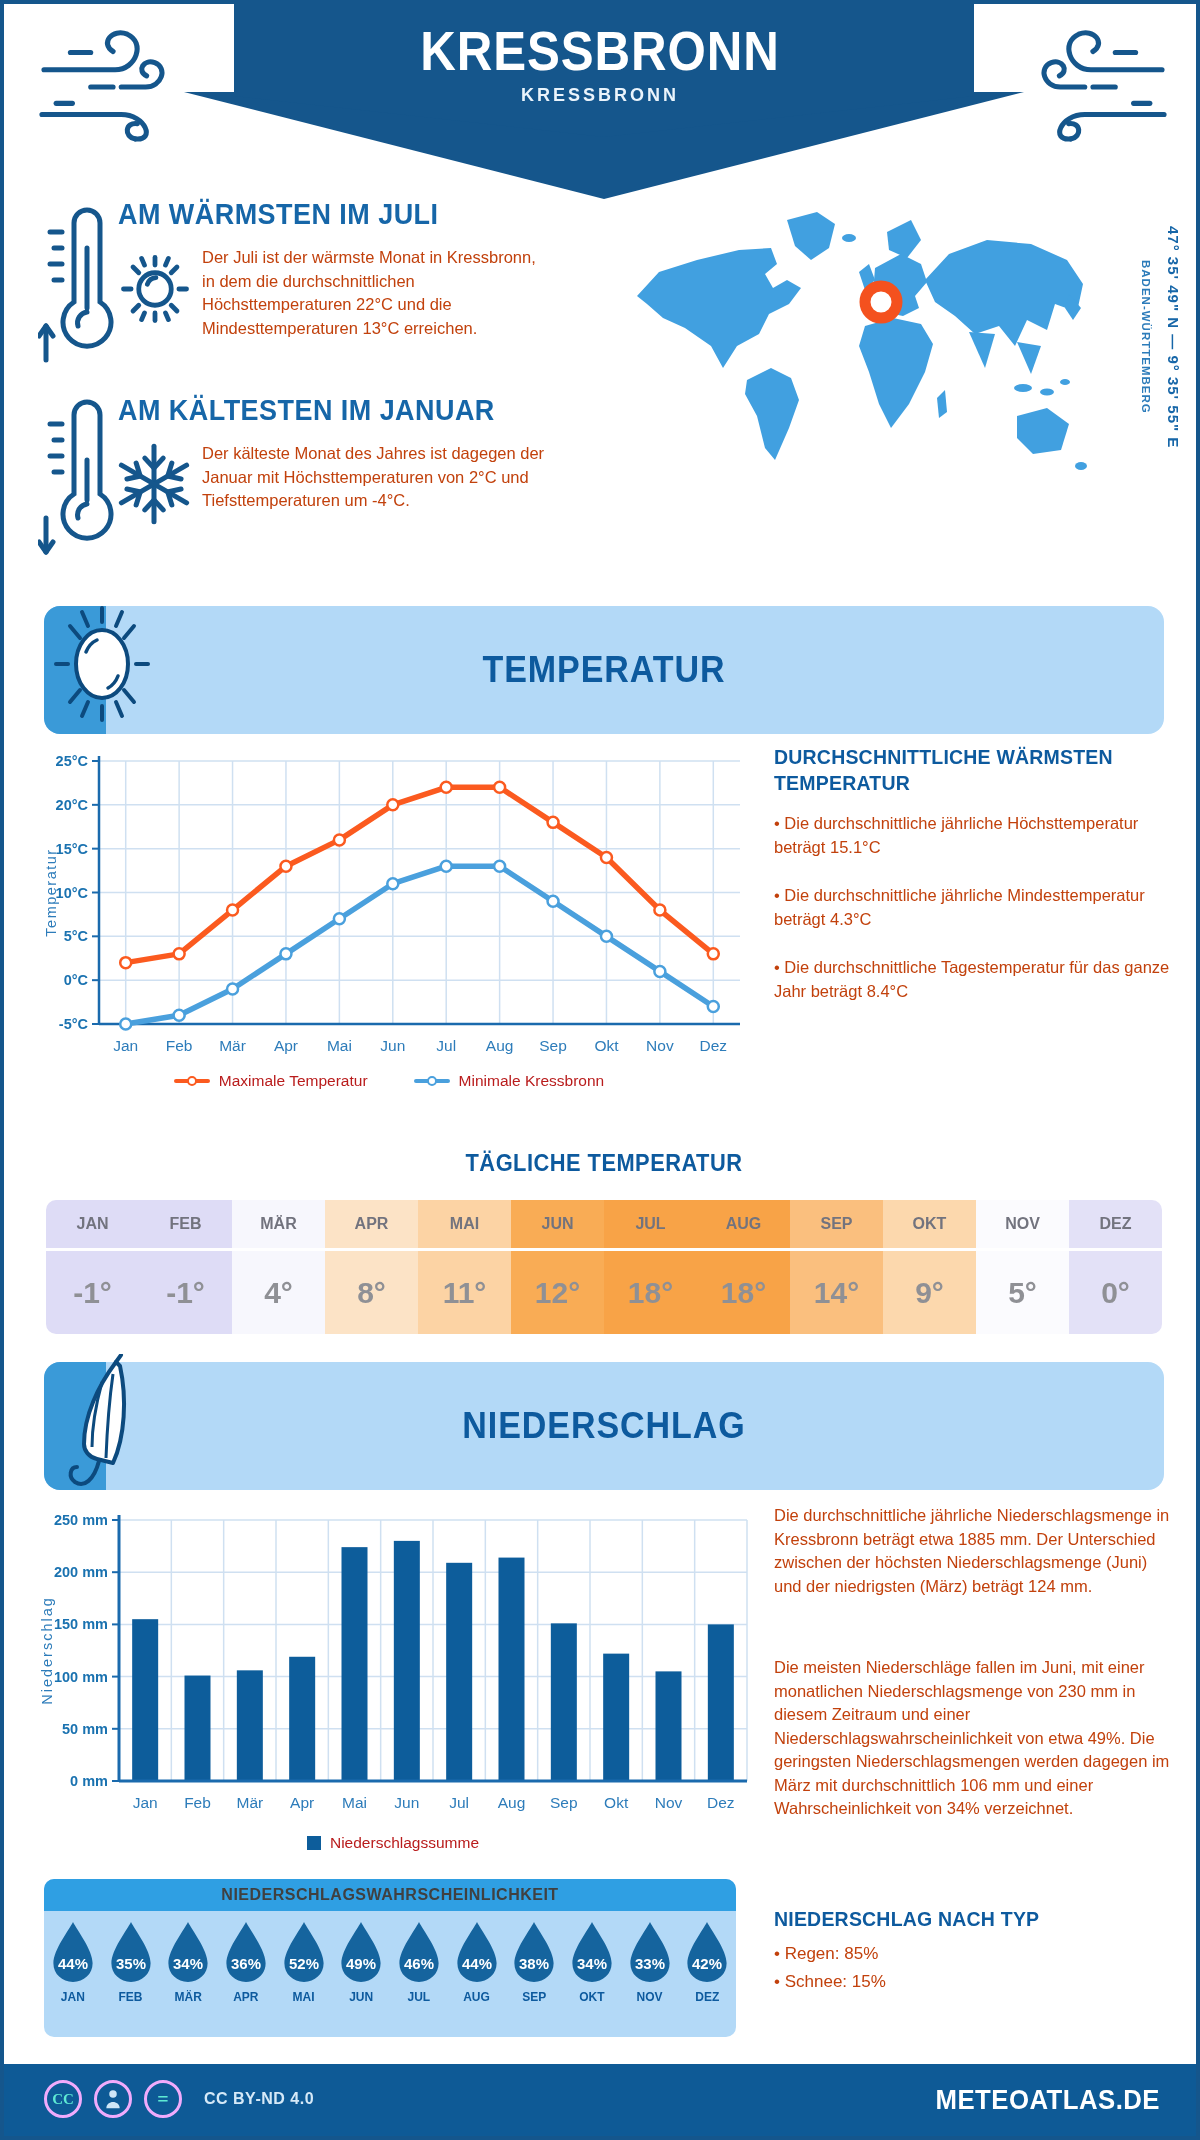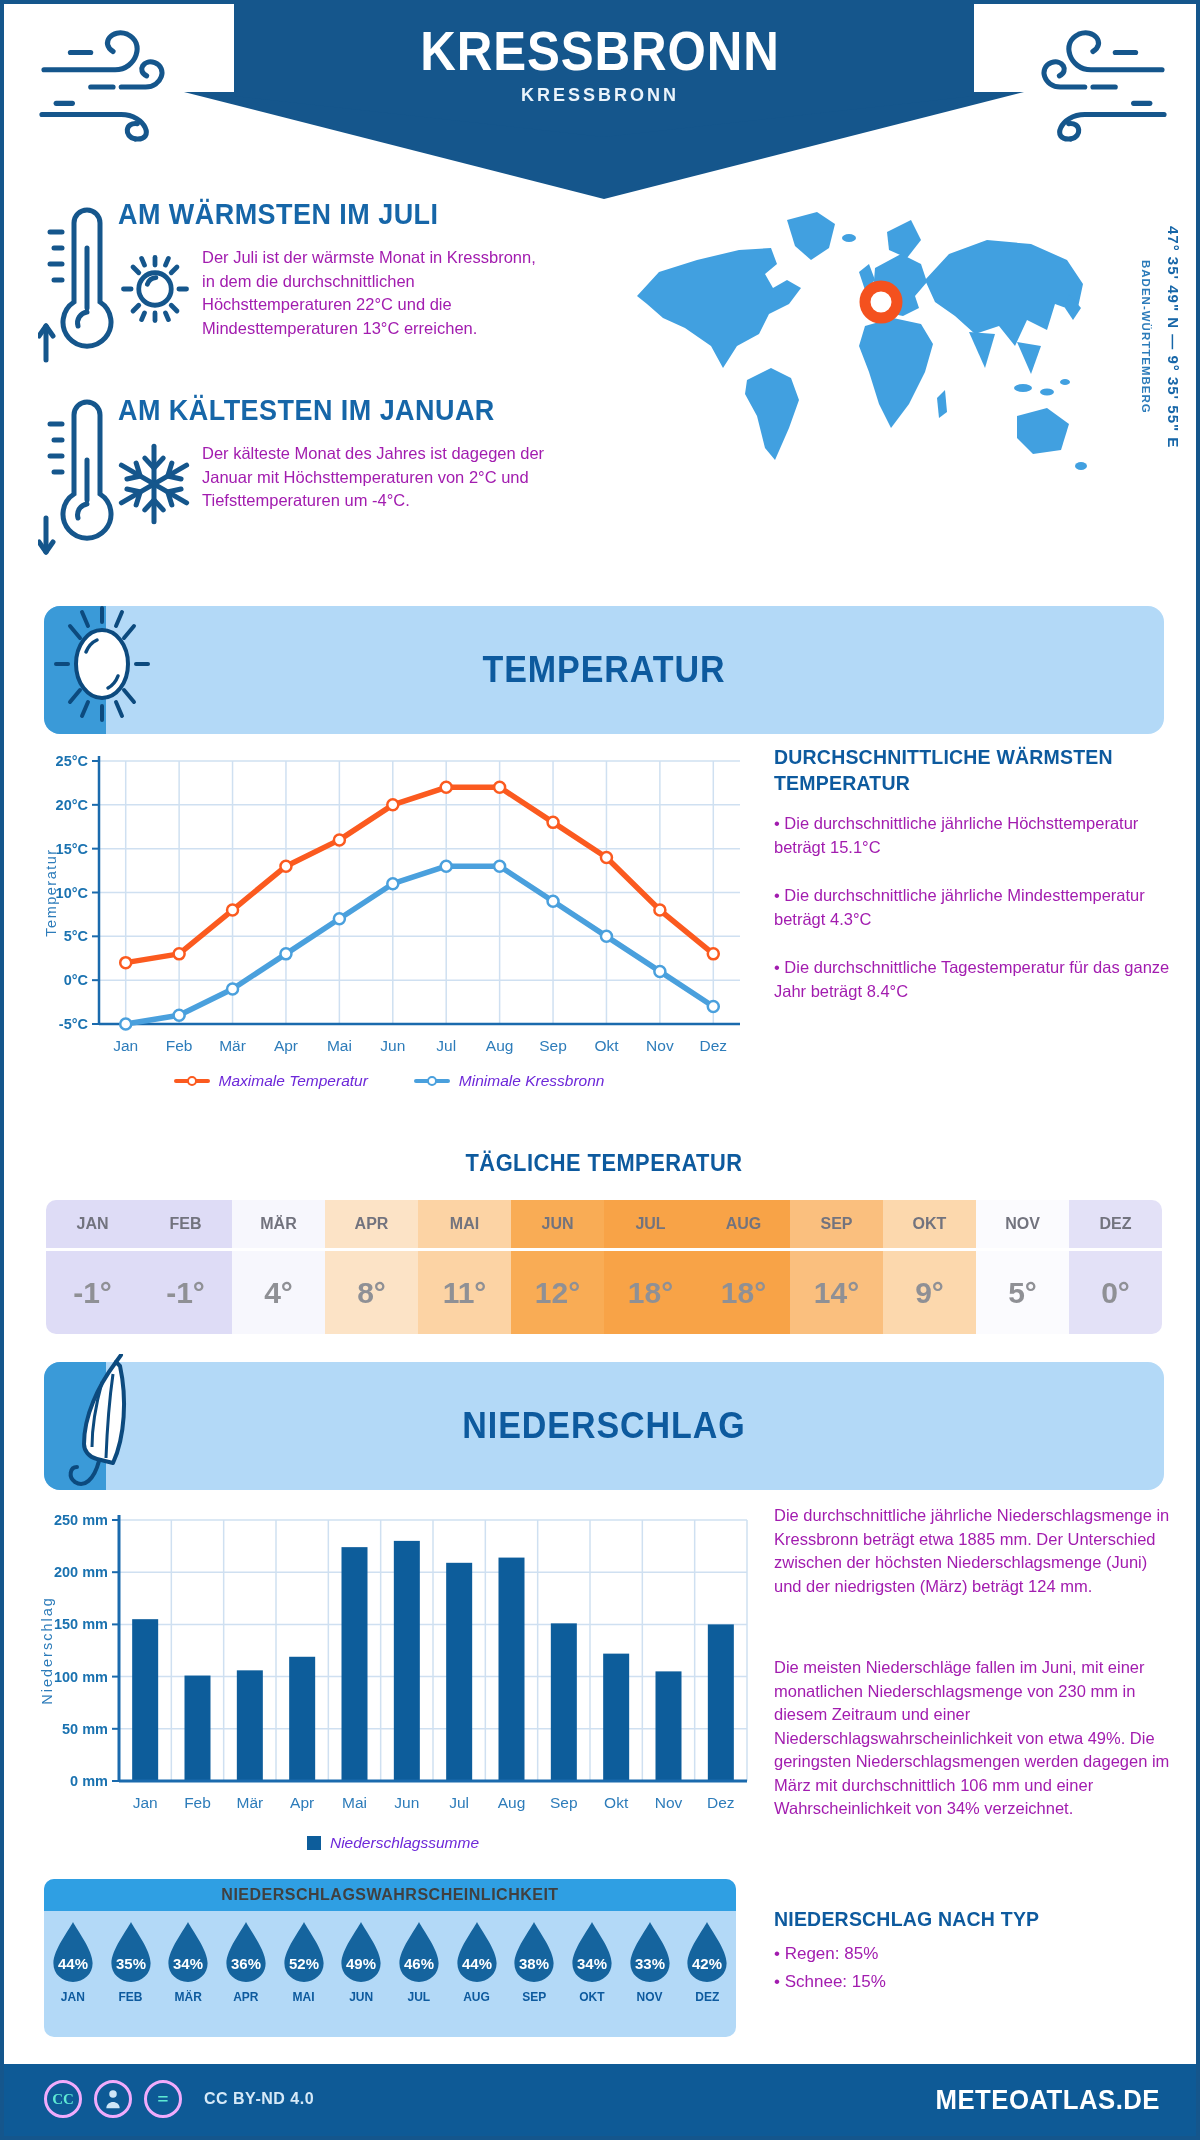--- a/index.html
+++ b/index.html
@@ -8,41 +8,41 @@
         font-family:"Liberation Sans","DejaVu Sans",sans-serif;}
   .abs{position:absolute;}
   
   .ribbon-title{left:226px;top:14px;width:740px;text-align:center;color:#fff;
      font-size:56px;font-weight:bold;letter-spacing:1px;transform:scaleX(.88);}
   .ribbon-sub{left:226px;top:81px;width:740px;text-align:center;color:#eaf4fc;
      font-size:18px;font-weight:bold;letter-spacing:3px;}
   
   .big-head{color:#1666a8;font-size:29px;font-weight:bold;letter-spacing:.5px;
      transform:scaleX(.93);transform-origin:0 50%;white-space:nowrap;}
-  .body-txt{color:#a21caf;font-size:16.5px;line-height:23.5px;}
+  .body-txt{color:#c2410c;font-size:16.5px;line-height:23.5px;}
   
   .vtext{writing-mode:vertical-rl;text-align:center;height:330px;}
   .coords{color:#1666a8;font-size:15px;font-weight:bold;letter-spacing:1px;}
   .region{color:#2d7cba;font-size:11.5px;font-weight:bold;letter-spacing:1px;}
   
   .sec-banner{width:1120px;height:128px;background:#b3d9f7;border-radius:16px;}
   .sec-accent{position:absolute;left:0;top:0;width:62px;height:128px;background:#3a9ad8;
      border-radius:16px 0 0 16px;}
   .sec-title{position:absolute;left:0;top:0;width:100%;height:128px;line-height:128px;
      text-align:center;color:#0d5a9e;font-size:37px;font-weight:bold;letter-spacing:1px;
      transform:scaleX(.92);}
   
   .col-head{color:#0d5a9e;font-size:19.5px;font-weight:bold;line-height:26px;letter-spacing:.2px;}
   
   .lg-row{display:flex;justify-content:center;gap:46px;align-items:center;}
   .lg-item{display:flex;align-items:center;gap:9px;}
   .lg-line{position:relative;width:36px;height:4px;border-radius:2px;}
   .lg-dot{position:absolute;left:13px;top:-3px;width:6px;height:6px;border-radius:50%;
      background:#fff;border:2px solid;}
-  .lg-txt{color:#6d28d9;font-size:15.5px;font-style:italic;}
+  .lg-txt{color:#b91c1c;font-size:15.5px;}
   
   .tbl-head-center{left:0;width:1200px;text-align:center;color:#0d5a9e;font-size:23px;
      font-weight:bold;letter-spacing:.5px;transform:scaleX(.95);}
   #temp-table{left:42px;top:1196px;width:1116px;display:flex;border-radius:10px;overflow:hidden;}
   .tt-col{flex:1;}
   .tt-m{height:48px;line-height:48px;text-align:center;font-size:16px;font-weight:bold;color:#72737e;}
   .tt-v{height:83px;line-height:83px;text-align:center;font-size:30px;font-weight:bold;
      color:#8f9095;border-top:3px solid #fff;}
   
   #prob-panel{left:40px;top:1875px;width:692px;height:158px;border-radius:10px;

